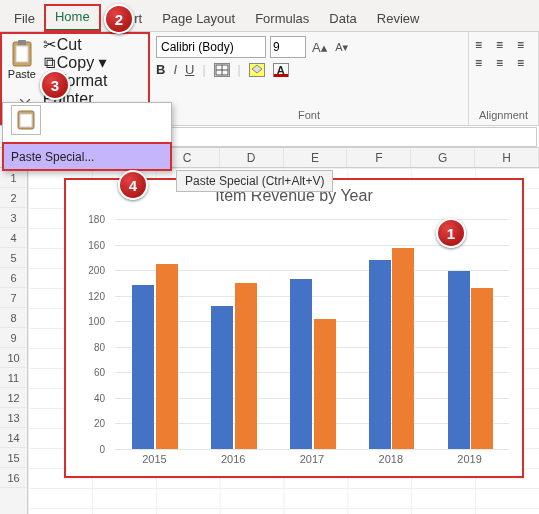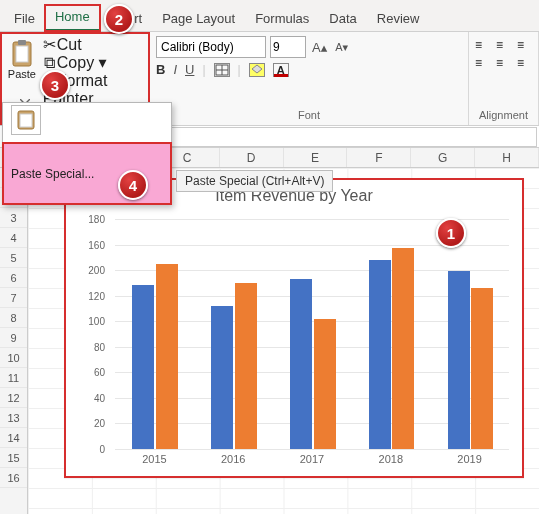--- a/index.html
+++ b/index.html
@@ -130,22 +130,22 @@
   .paste-panel .hdr {
     padding:6px 8px 4px; font-weight:600; font-size:12px;
   }
   .paste-panel .opts { padding:2px 8px 8px;}
   .paste-panel .opt {
     width:30px; height:30px; border:1px solid #bbb; display:flex;
     align-items:center; justify-content:center; cursor:pointer;
   }
   .paste-panel .special {
     border-top:1px solid #ddd;
-    padding:23px 8px;
-    background:#f9a8d4;
+    padding:6px 8px;
+    background:#c4b5fd;
     cursor:pointer;
     outline:2px solid #d62e2e;
     outline-offset:-1px;
   }
   .tooltip {
     position:absolute;
     left:176px; top:170px;
     background:#f3f3f3;
     border:1px solid #bcbcbc;
     padding:3px 8px;

